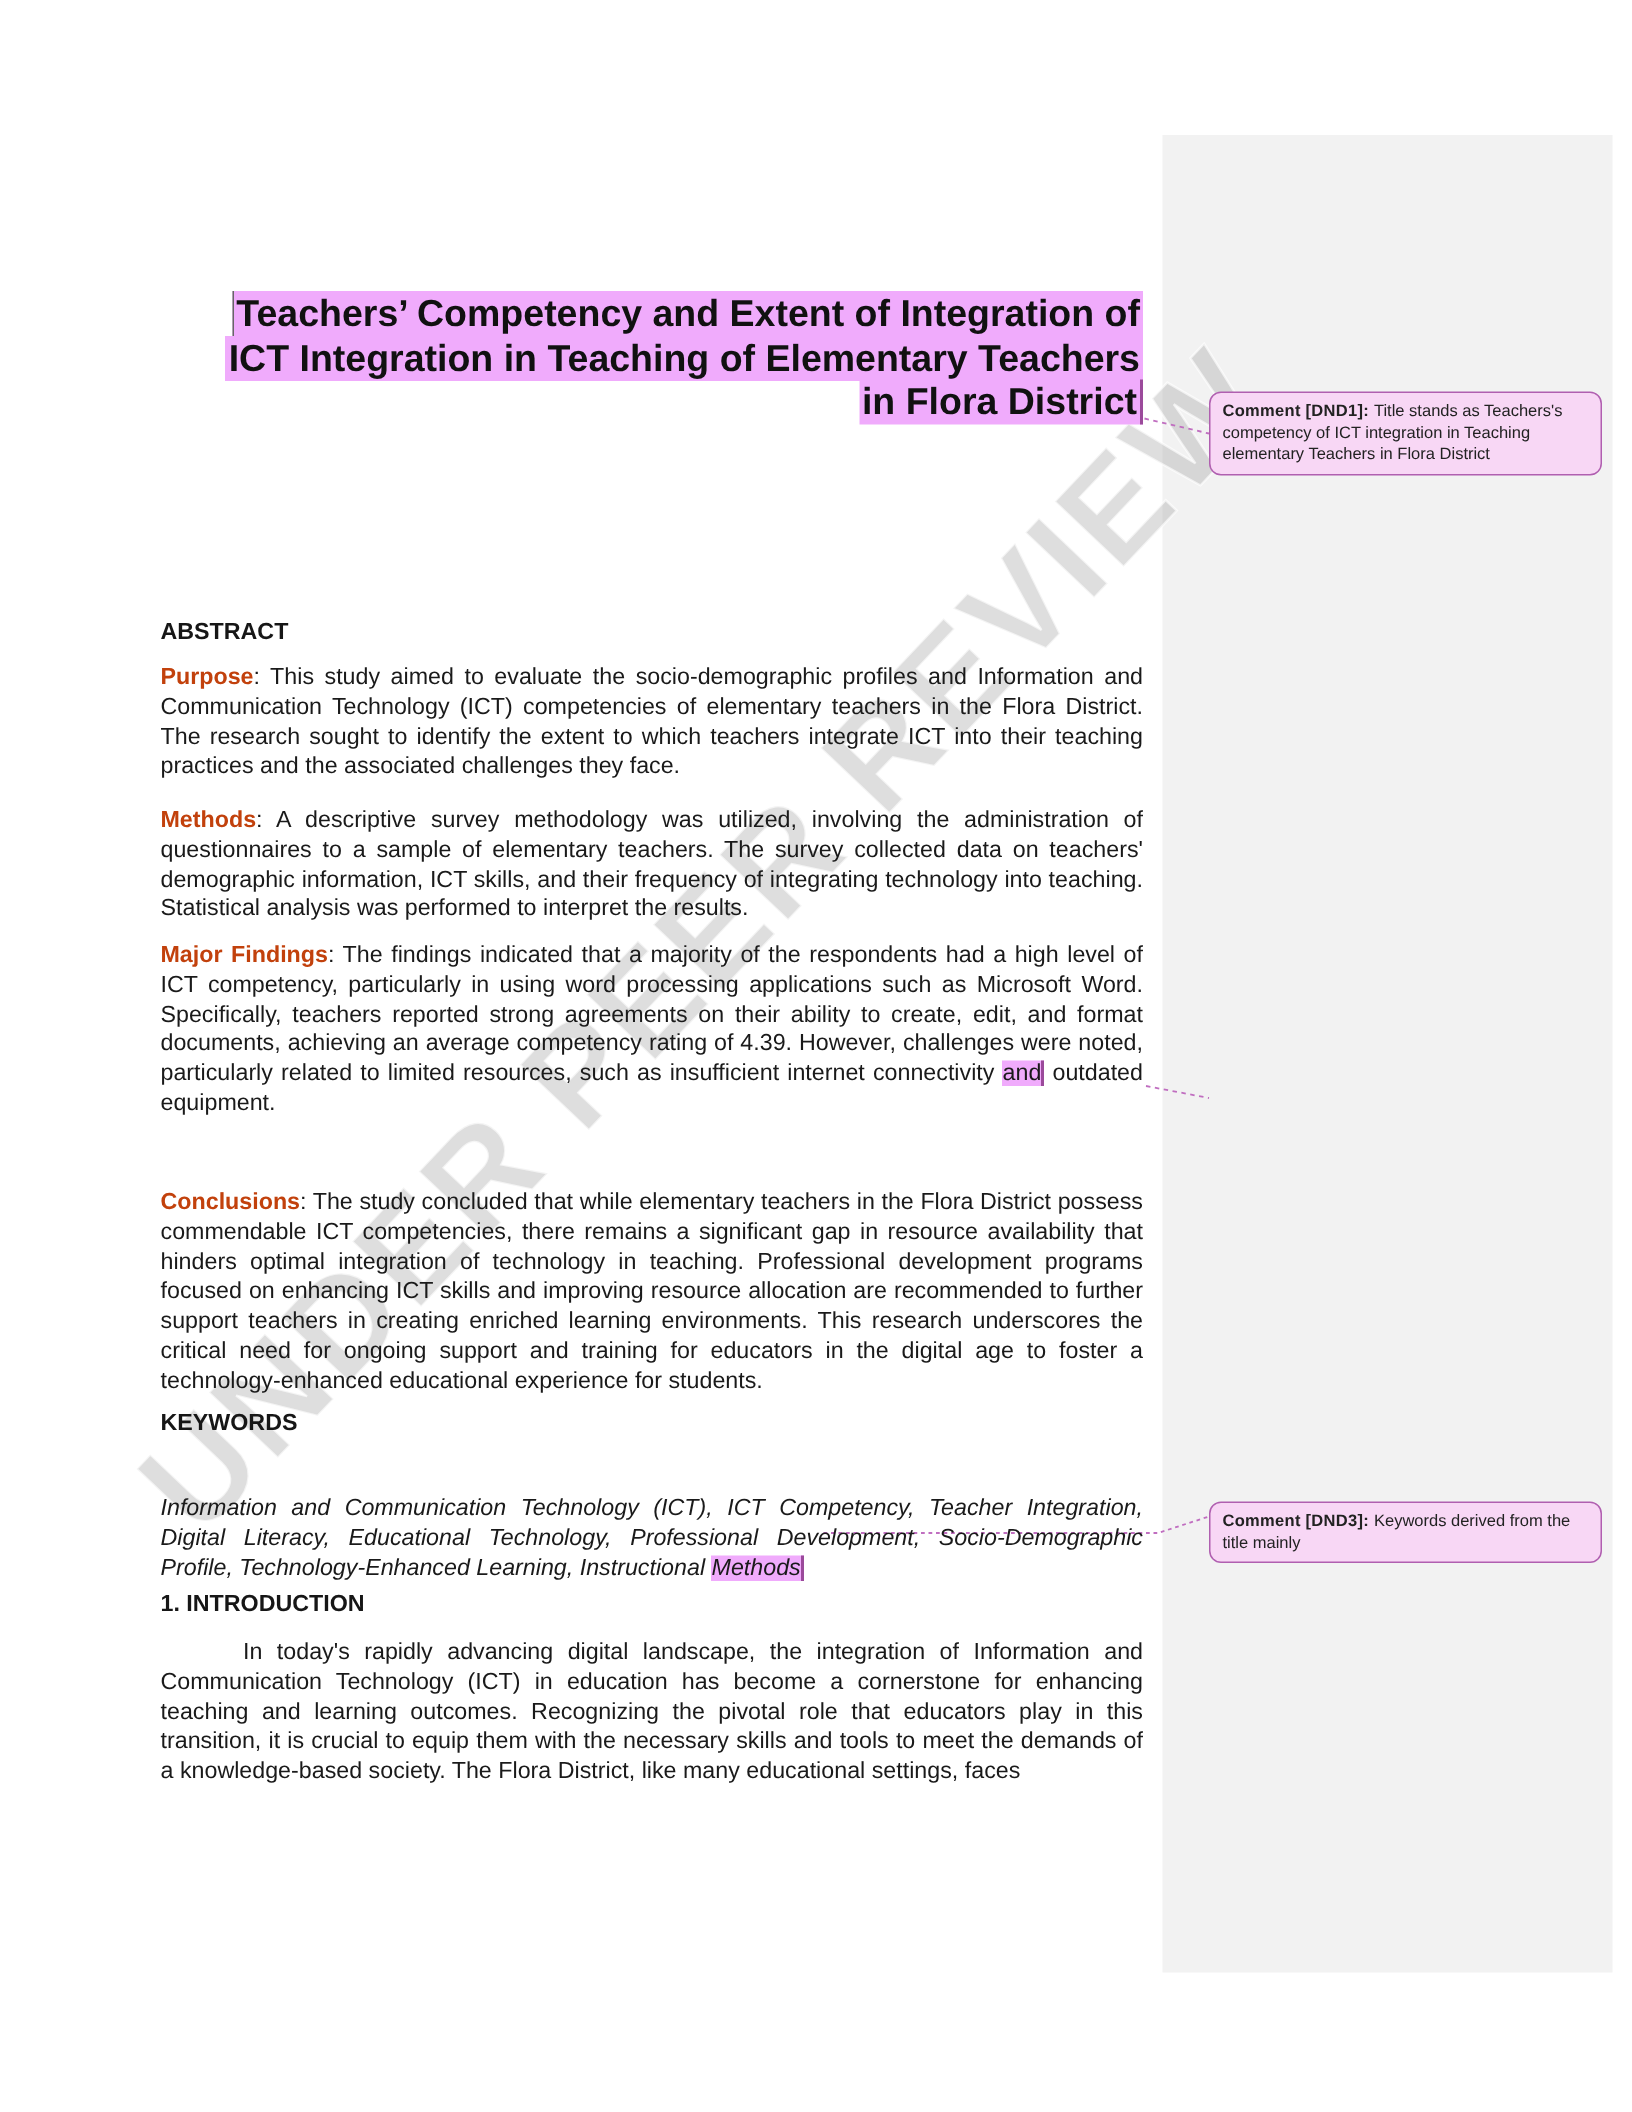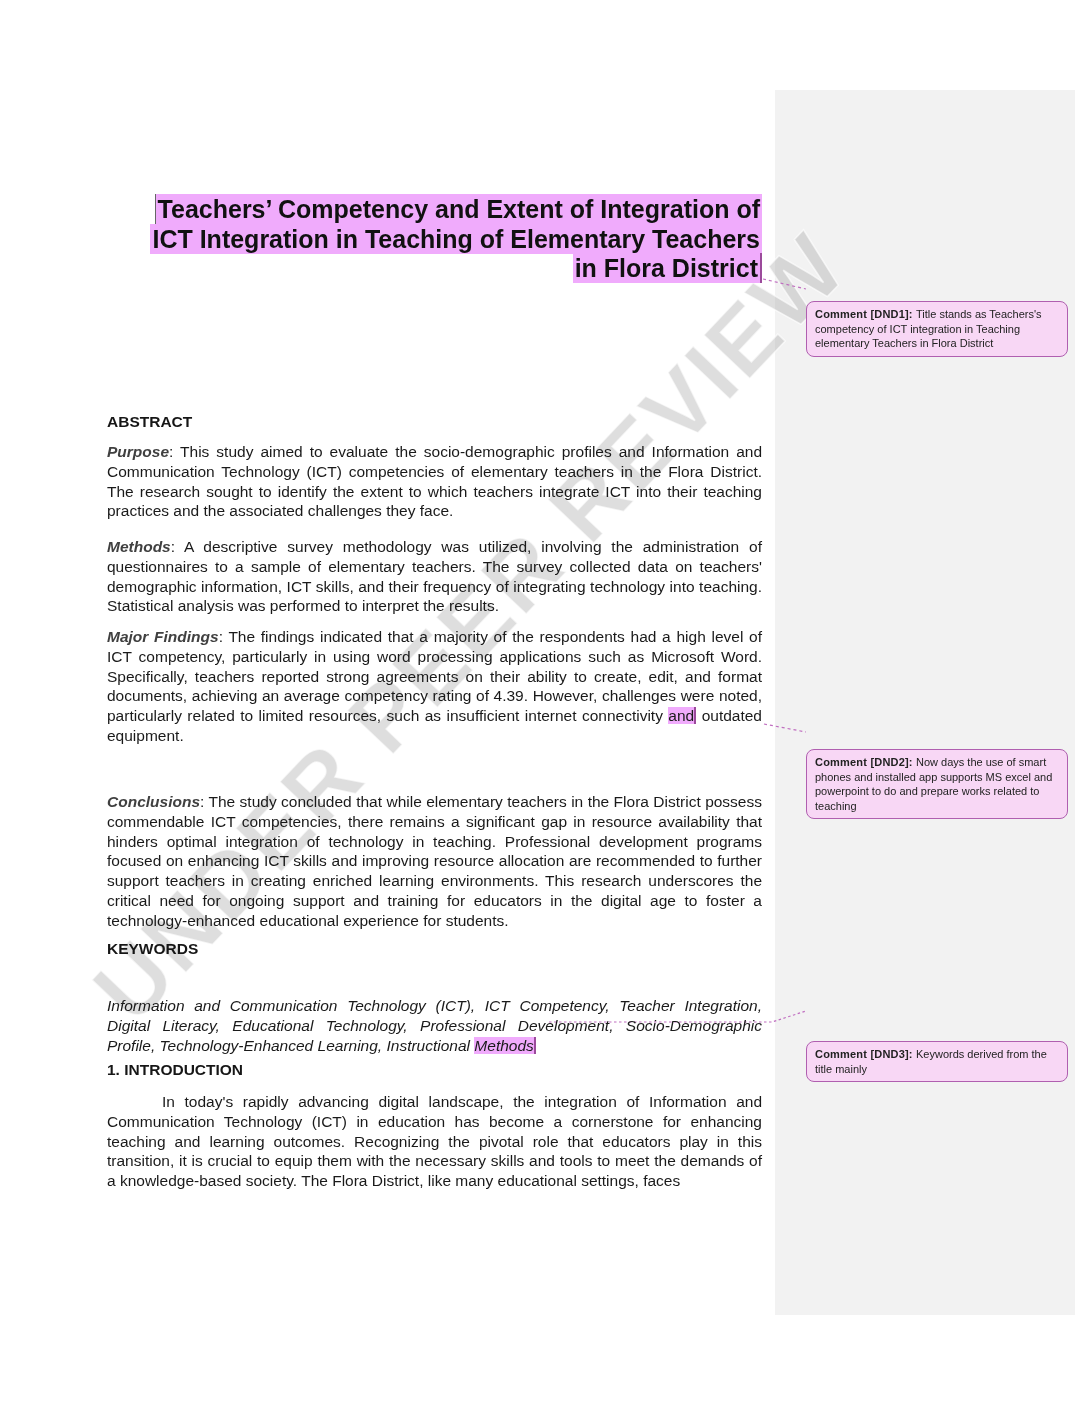--- a/index.html
+++ b/index.html
@@ -29,27 +29,27 @@
     font-size:25px;line-height:29.5px;color:#111;
   }
   .hl{background:#f0abfc;}
   .doc-title .hl{padding:1px 2px;}
   .title-startbar{border-left:1.6px solid #666;}
   .anchor-end{border-right:2px solid #9b4a9b;}
   .heading{font-weight:bold;font-size:15.5px;}
   .para{
     font-size:15.5px;line-height:19.8px;text-align:justify;color:#1a1a1a;
   }
-  .para b{color:#404040;font-style:italic;}
+  .para b{color:#c2410c;}
   .italic{font-style:italic;}
   .indent{text-indent:55px;}
   .comment-box{
     position:absolute;left:806px;width:244px;z-index:3;
     background:#f8d7f5;border:1.5px solid #b05fb0;border-radius:8px;
-    padding:5px 8px;font-size:11px;line-height:14.6px;color:#222;margin-top:40px;
+    padding:5px 8px;font-size:11px;line-height:14.6px;color:#222;
   }
   .comment-box b{letter-spacing:0.2px;}
   .connectors{position:absolute;left:0;top:0;z-index:2;pointer-events:none;}
 </style>
 </head>
 <body>
 
 <div class="page">
 
   <div class="comment-pane"></div>
@@ -93,21 +93,18 @@
   </div>
 
   <div class="block heading" style="top:1061px;">1. INTRODUCTION</div>
 
   <div class="block para indent" style="top:1092px;">In today's rapidly advancing digital landscape, the integration of Information and Communication Technology (ICT) in education has become a cornerstone for enhancing teaching and learning outcomes. Recognizing the pivotal role that educators play in this transition, it is crucial to equip them with the necessary skills and tools to meet the demands of a knowledge-based society. The Flora District, like many educational settings, faces</div>
 
   <div class="comment-box" style="top:261px;">
     <b>Comment [DND1]: </b><span>Title stands as Teachers's competency of ICT integration in Teaching elementary Teachers in Flora District</span>
   </div>
 
-  <div class="comment-box" style="top:709px;">
-    <b>Comment [DND2]: </b><span>Now days the use of smart phones and installed app supports MS excel and powerpoint to do and prepare works related to teaching</span>
-  </div>
 
   <div class="comment-box" style="top:1001px;">
     <b>Comment [DND3]: </b><span>Keywords derived from the title mainly</span>
   </div>
 
 </div>
 
 </body></html>

